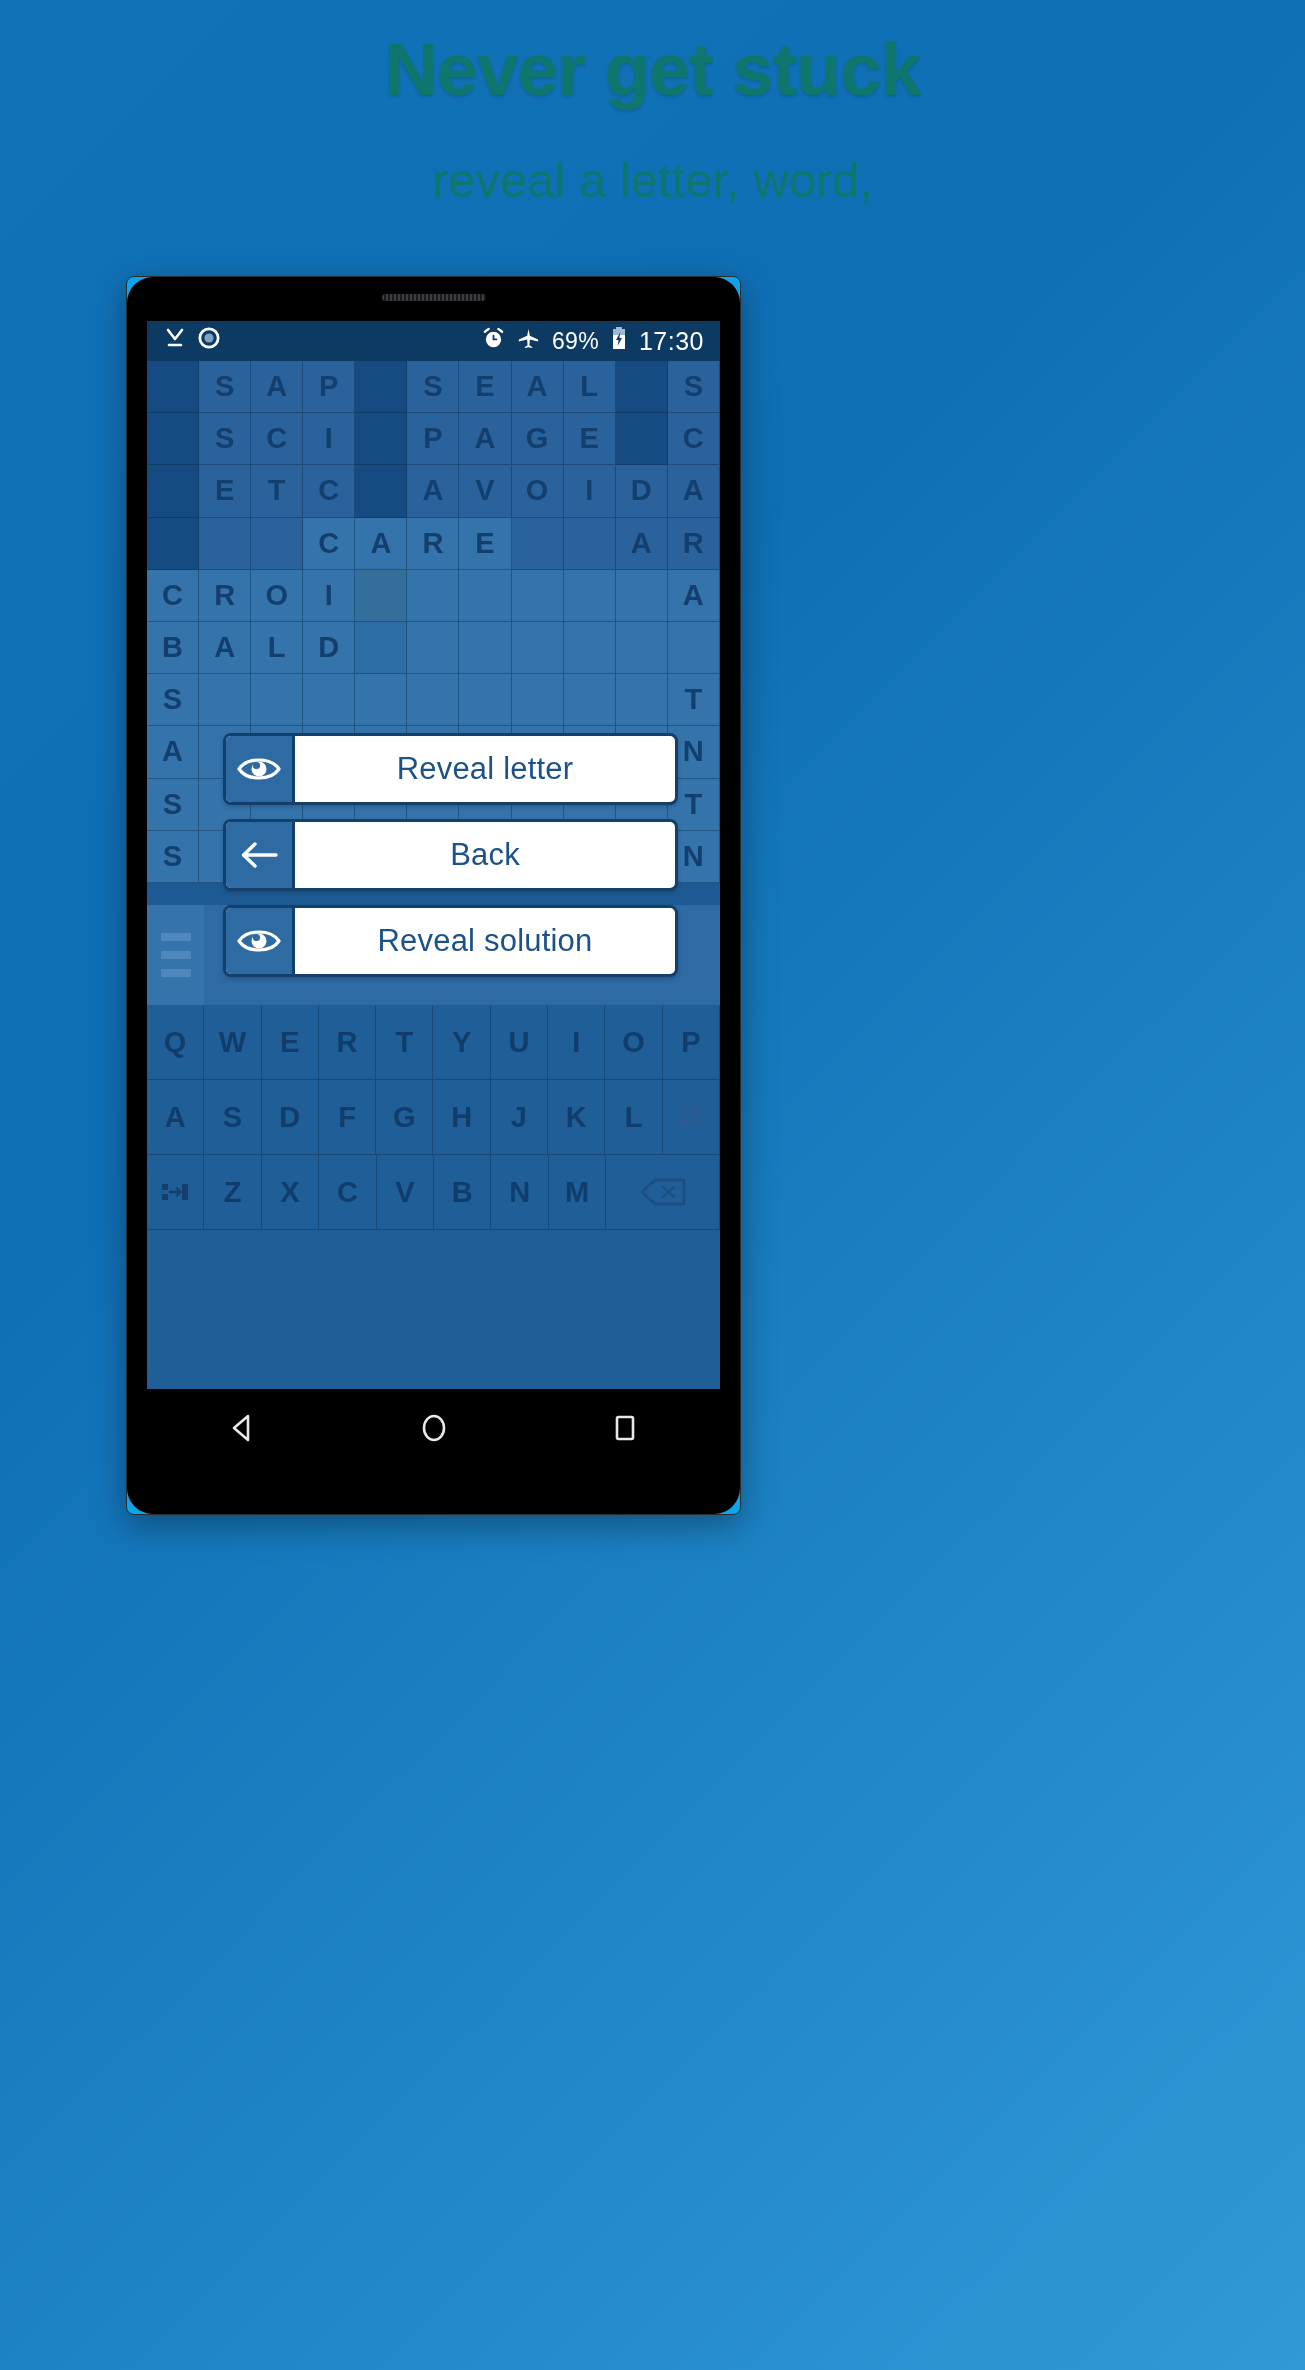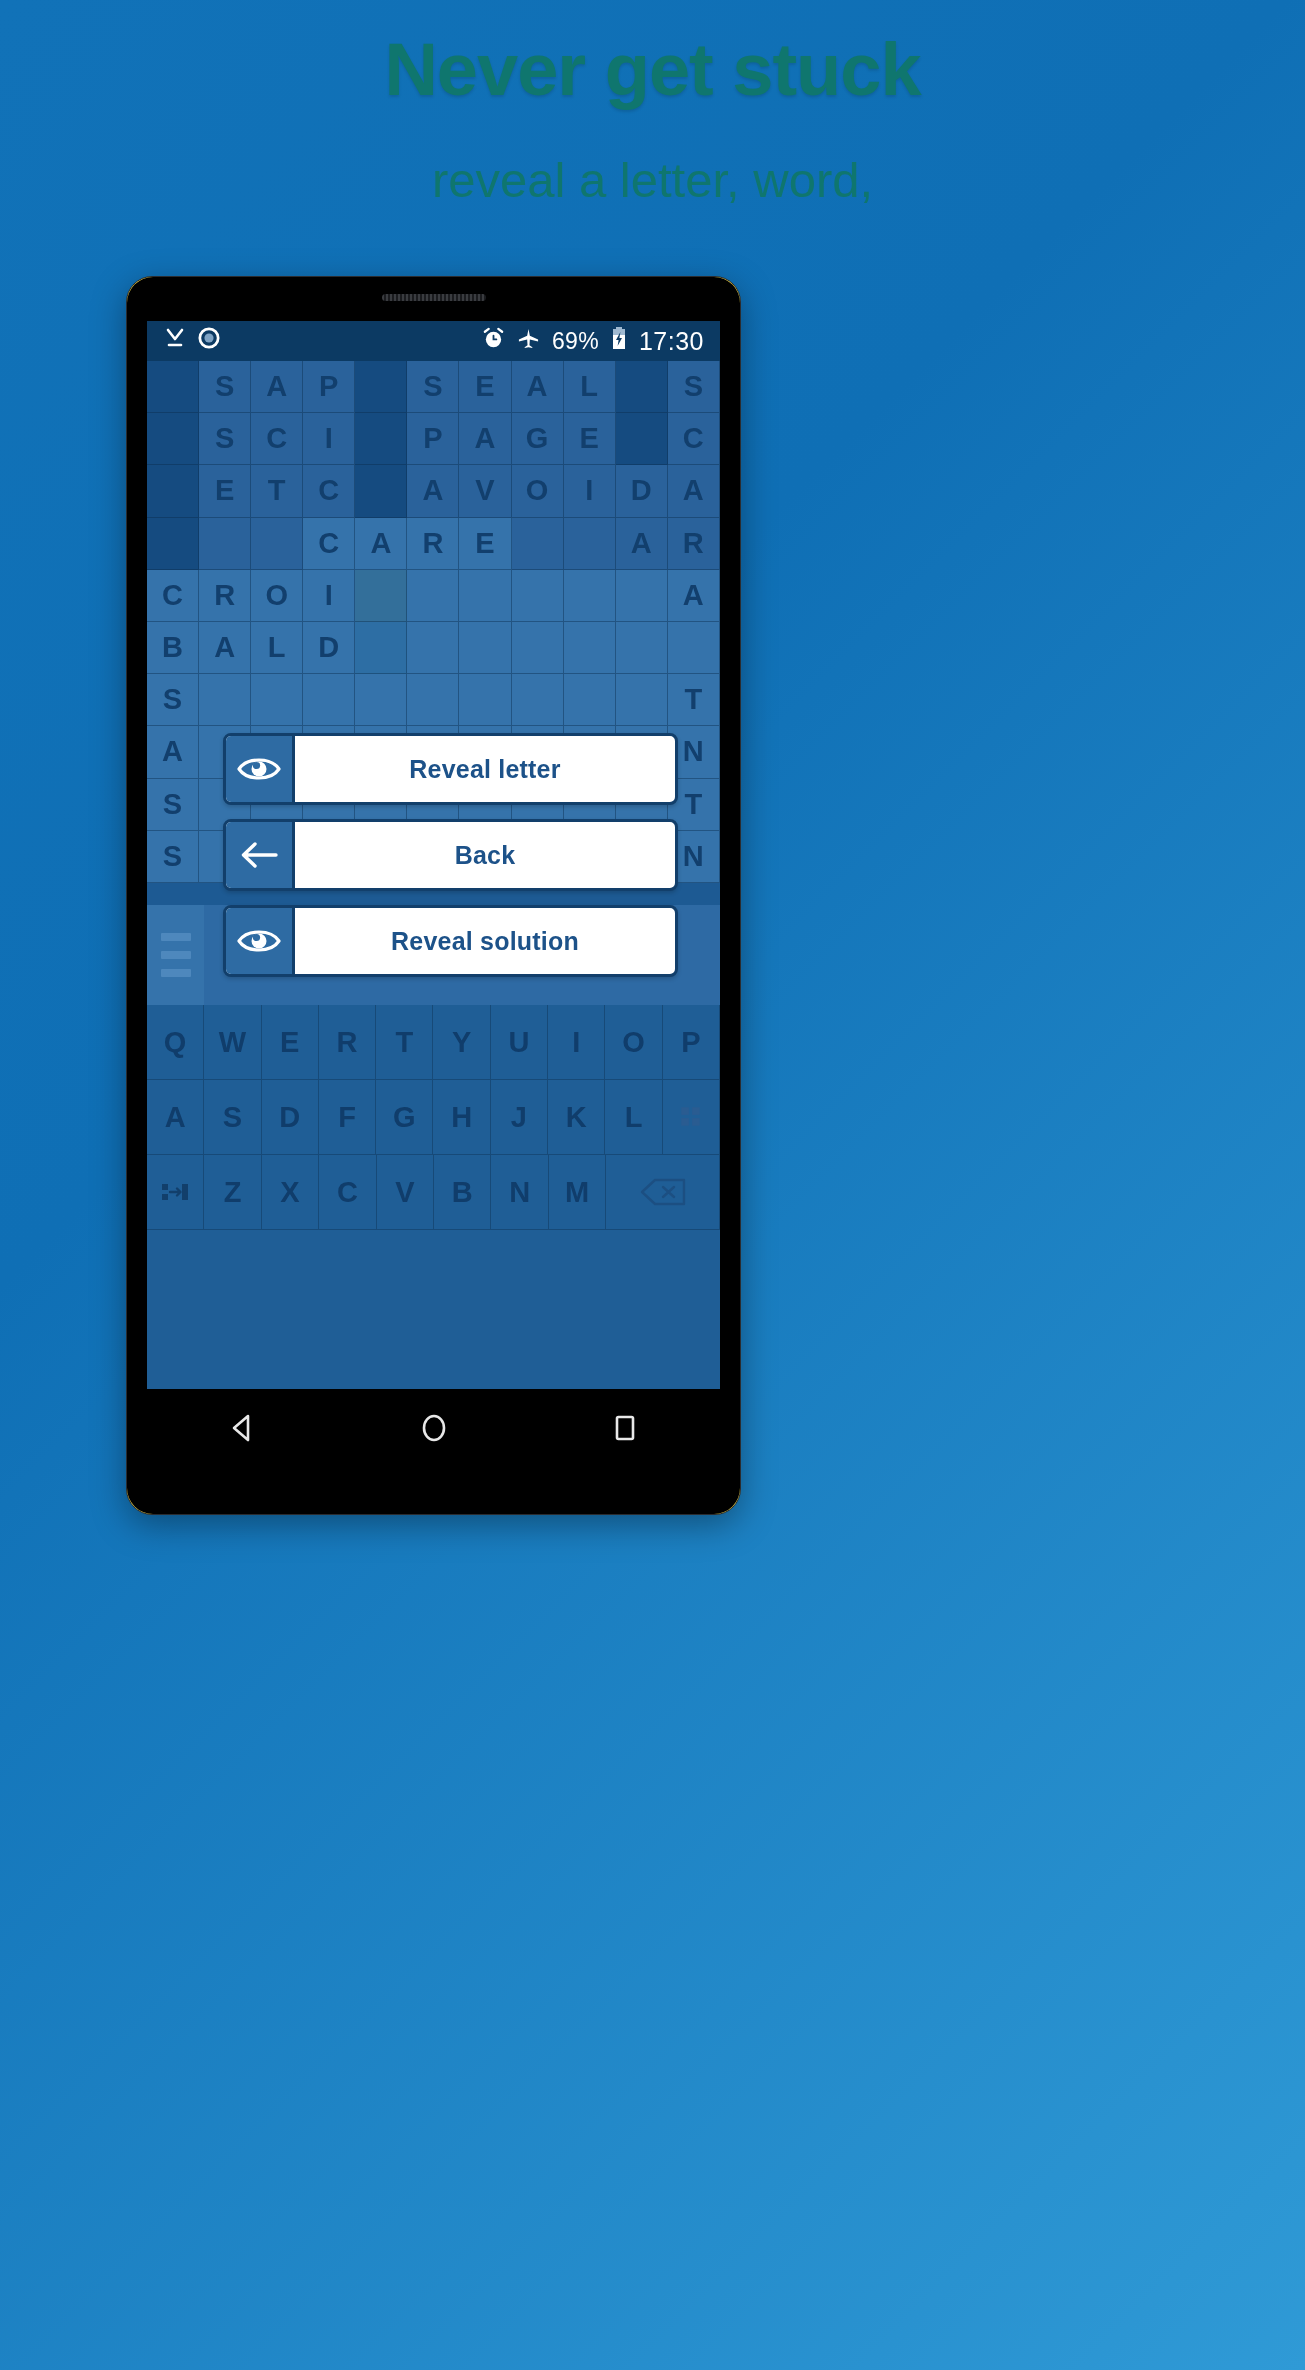--- a/index.html
+++ b/index.html
@@ -18,21 +18,21 @@
   }
   .promo-sub{
     font-size:49px;font-weight:normal;line-height:1.05;
     margin-top:48px;
   }
   .promo-sub div{margin-bottom:4px;}
 
   
   .phone{
     position:absolute;left:126px;top:276px;width:613px;height:1237px;
-    background:#fde047;border-radius:26px;
+    background:#0ea5e9;border-radius:8px;
     box-shadow:0 10px 34px rgba(0,0,0,.35);
     border:1px solid #2a2c30;
   }
   .phone-inner{position:absolute;inset:0;border-radius:26px;overflow:hidden;background:#000;}
   .speaker{
     position:absolute;left:50%;transform:translateX(-50%);top:17px;
     width:104px;height:7px;border-radius:4px;
     background:repeating-linear-gradient(90deg,#3a3c40 0 2px,#1a1b1e 2px 4px);
   }
   .screen{
@@ -98,21 +98,21 @@
     border:3px solid #123f6b;border-radius:8px;background:#ffffff;
     box-sizing:border-box;overflow:hidden;
     box-shadow:0 2px 4px rgba(0,0,0,.18);
   }
   .dlg-ic{
     width:66px;background:#2e6ba3;display:flex;align-items:center;justify-content:center;
     border-right:3px solid #123f6b;flex:0 0 66px;
   }
   .dlg-lbl{
     flex:1;display:flex;align-items:center;justify-content:center;
-    font-size:25px;font-weight:bold;color:#1d5289;letter-spacing:.2px;
+    font-size:31px;font-weight:normal;color:#1d5289;letter-spacing:.2px;
   }
 </style>
 </head>
 <body>
 
 <div class="promo">
   <div class="promo-title">Never get stuck</div>
   <div class="promo-sub">
     <div>reveal a letter, word,</div>
   </div>

